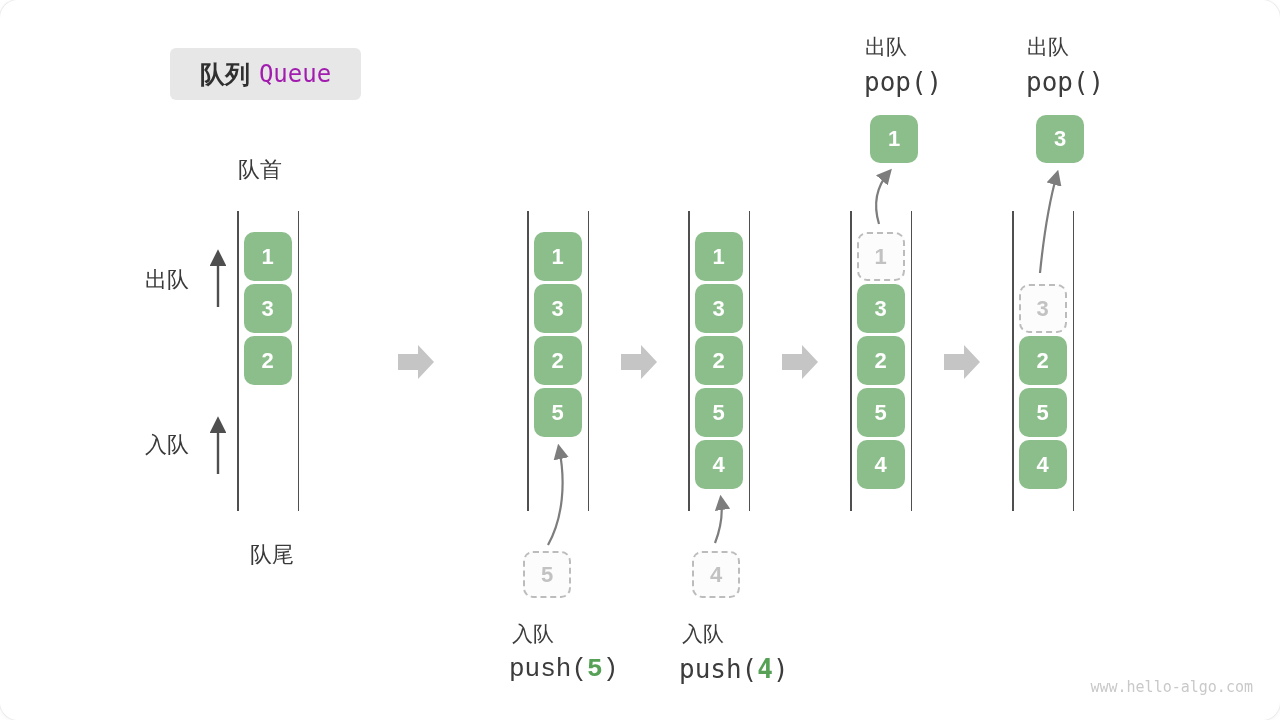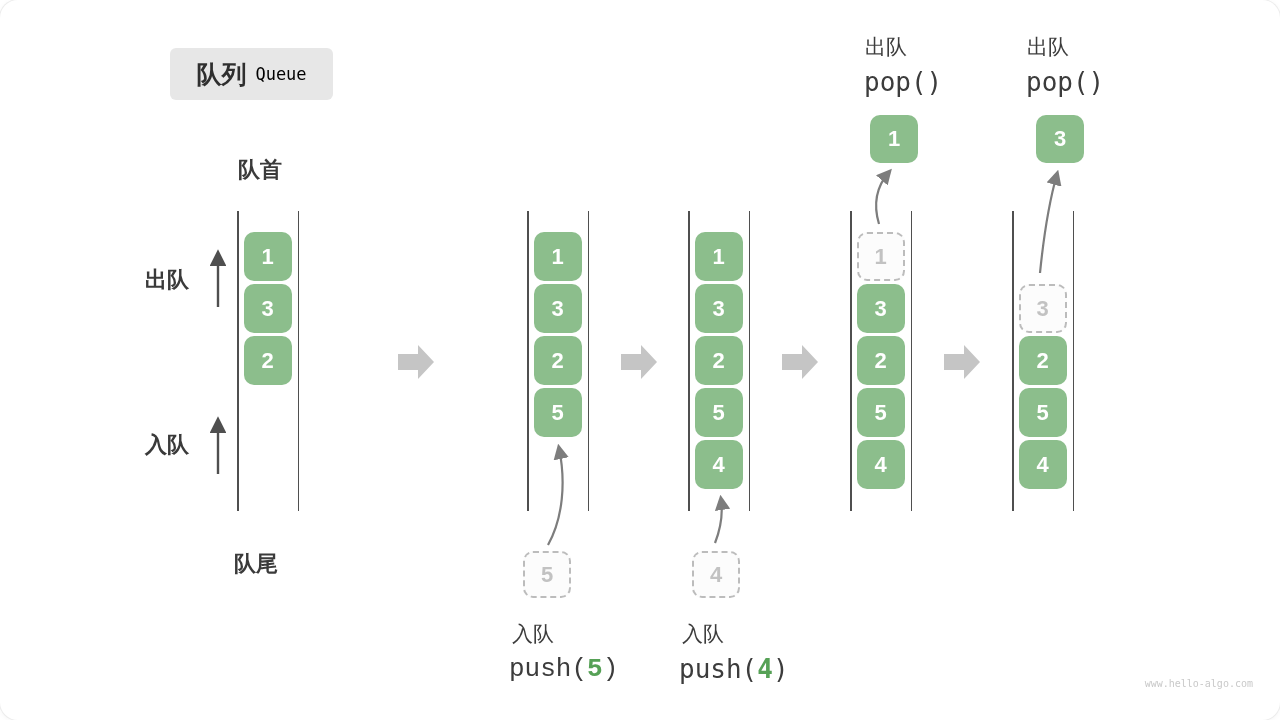--- a/index.html
+++ b/index.html
@@ -10,30 +10,30 @@
     background: #ffffff;
     border-radius: 18px;
     box-shadow: 0 0 0 1px #ececec, 0 1px 6px rgba(0,0,0,0.05);
     overflow: hidden;
     font-family: "Liberation Sans", sans-serif;
     color: #3a3a3a;
   }
   .title-box {
     position: absolute;
     left: 170px; top: 48px;
-    width: 163px; height: 52px;
+    width: 191px; height: 52px;
     background: #e7e7e7;
     border-radius: 6px;
     display: flex; align-items: center; justify-content: center;
     gap: 9px;
   }
   .title-zh { font-size: 25px; font-weight: 700; color: #2f2f2f; }
-  .title-en { font-size: 17px; font-family: "DejaVu Sans Mono", monospace; color: #000000; }
+  .title-en { font-size: 24px; font-family: "DejaVu Sans Mono", monospace; color: #a21caf; }
 
-  .lbl { position: absolute; font-size: 22px; font-weight: 700; color: #3a3a3a; white-space: nowrap; }
+  .lbl { position: absolute; font-size: 22px; font-weight: 400; color: #3a3a3a; white-space: nowrap; }
   .lbl-center { width: 80px; text-align: center; }
 
   .op-label { position: absolute; font-size: 21px; font-weight: 400; color: #3c3c3c; white-space: nowrap; }
   .op-code  { position: absolute; font-size: 26px; font-family: "DejaVu Sans Mono", monospace; color: #3c3c3c; white-space: nowrap; }
   .op-code .arg { color: #56a156; font-weight: 700; }
 
   .queue { position: absolute; top: 211px; width: 62px; height: 300px; }
   .wall { position: absolute; top: 0; width: 1.5px; height: 300px; background: #4f4f4f; }
   .wall.left  { left: 0; }
   .wall.right { right: 0; }
@@ -58,37 +58,37 @@
     font-weight: 600;
     box-sizing: border-box;
   }
   .floating { position: absolute; }
 
   .overlay { position: absolute; left: 0; top: 0; pointer-events: none; }
 
   .watermark {
     position: absolute;
     right: 27px; top: 678px;
-    font-size: 10px;
+    font-size: 15px;
     font-family: "DejaVu Sans Mono", monospace;
     color: #c9c9c9;
   }
 </style>
 </head>
 <body>
 
 <div class="canvas">
 
   <div class="title-box">
     <span class="title-zh">队列</span>
     <span class="title-en">Queue</span>
   </div>
 
   <div class="lbl lbl-center" style="left:220px; top:155px;">队首</div>
-  <div class="lbl lbl-center" style="left:216px; top:540px;margin-top:9px;">队尾</div>
+  <div class="lbl lbl-center" style="left:232px; top:540px;">队尾</div>
 
   <div class="lbl" style="left:145px; top:265px;">出队</div>
   <div class="lbl" style="left:145px; top:430px;">入队</div>
 
   <div class="queue" style="left:237px;">
     <div class="wall left"></div>
     <div class="wall right"></div>
     <div class="cell slot-0">1</div>
     <div class="cell slot-1">3</div>
     <div class="cell slot-2">2</div>

